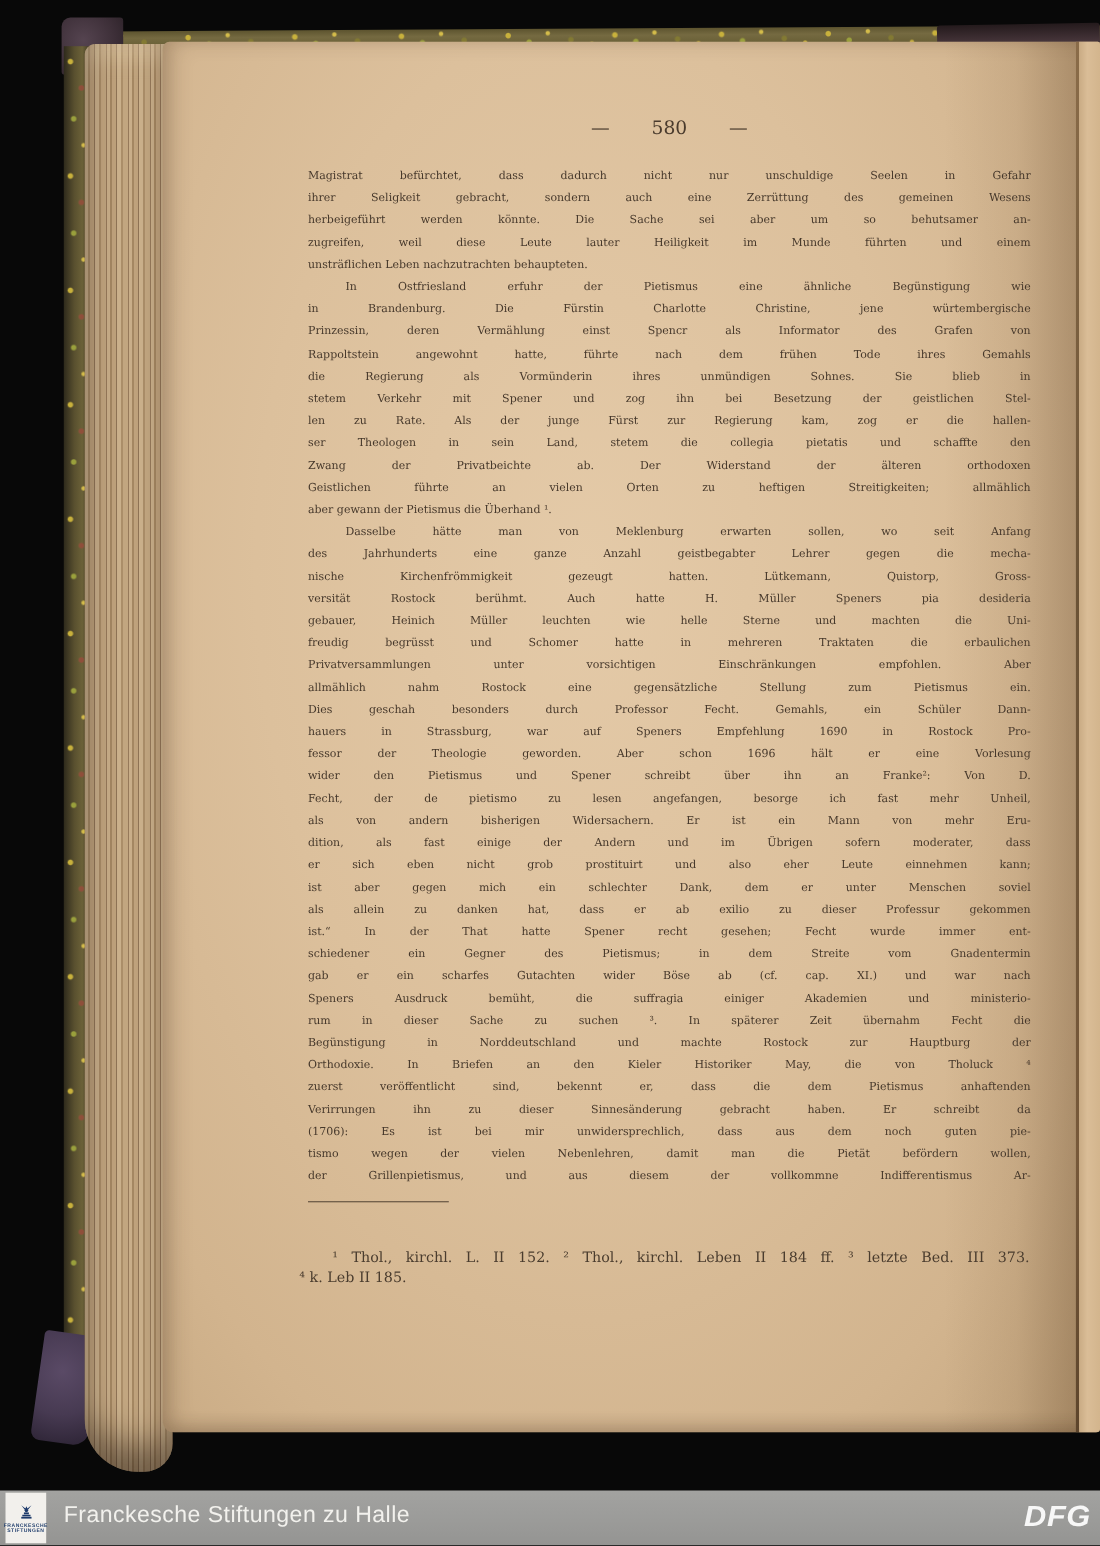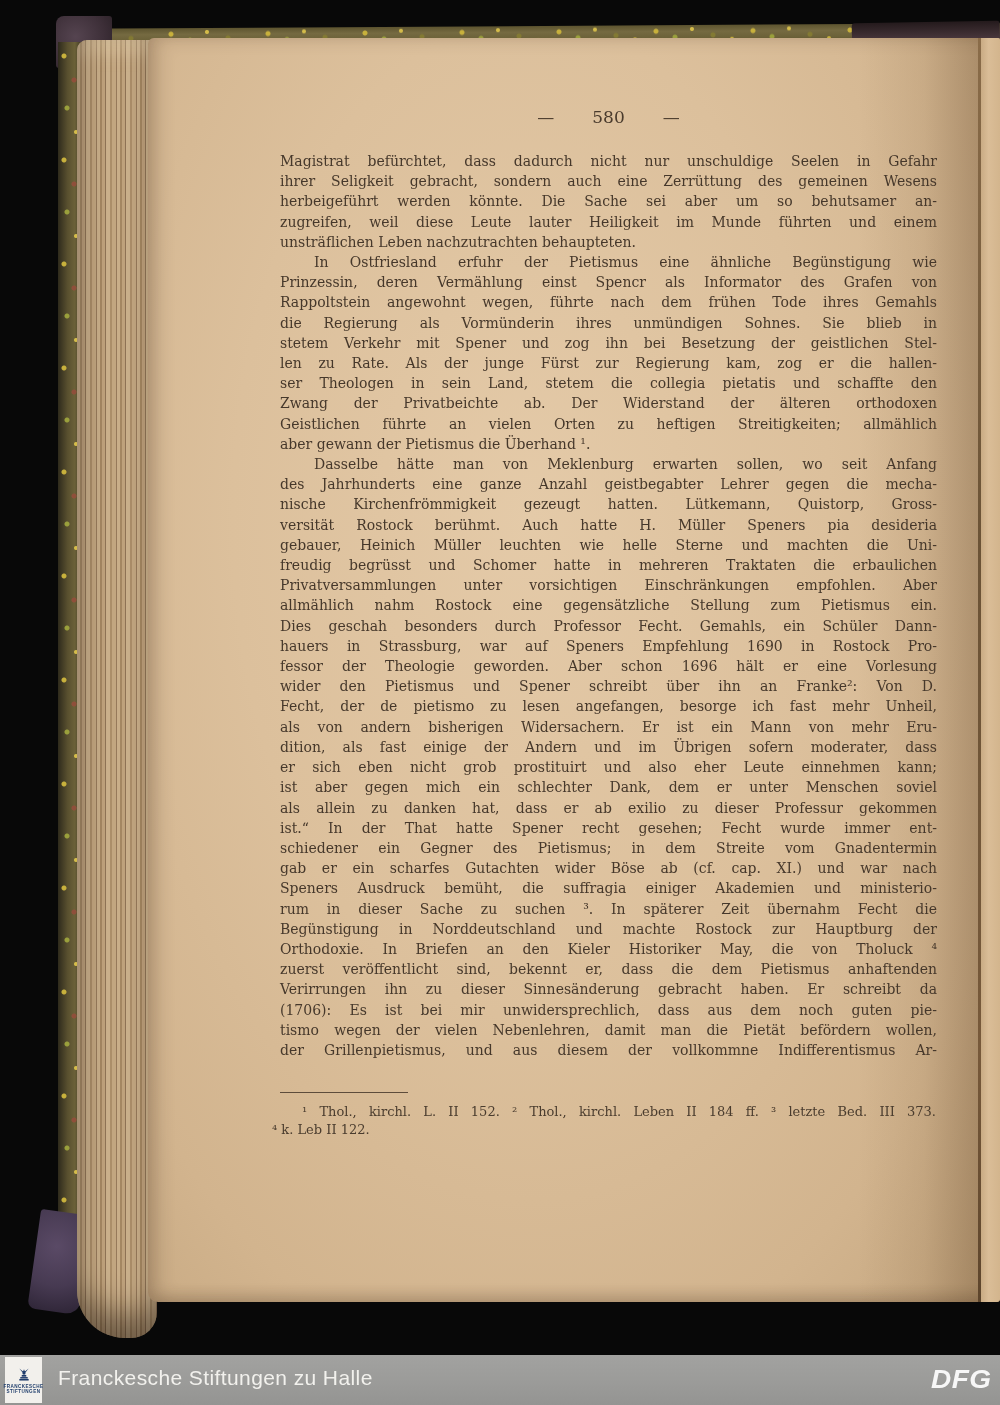--- a/index.html
+++ b/index.html
@@ -87,33 +87,33 @@
   }
 
   
   .page-number-row{
     position:absolute;left:280px;top:107px;width:657px;
     display:flex;justify-content:center;align-items:center;gap:38px;
     color:#4a3b2d;font-size:17px;
   }
   .text-block{
     position:absolute;left:280px;top:151px;width:657px;
-    color:#46382b;font-size:14px;line-height:20.2px;
+    color:#46382b;font-size:10px;line-height:20.2px;
   }
   .line{text-align:justify;text-align-last:justify;white-space:normal;}
   .line.lastline{text-align-last:left;}
   .line.indent{text-indent:34px;}
   .footnote-rule{
     position:absolute;left:280px;top:1092px;width:128px;height:1px;background:#5d4c3b;
   }
   .footnotes{
     position:absolute;left:272px;top:1103px;width:664px;
     color:#4a3c2e;font-size:13px;line-height:17.5px;
   }
-  .footnotes .fn1{text-indent:30px;text-align:justify;text-align-last:justify;}
+  .footnotes .fn1{text-indent:30px;text-align:justify;text-align-last:justify;margin-top:32px;}
   .footnotes .fn2{text-align:left;}
 
   
   .footer-bar{
     position:absolute;left:0;top:1355px;width:1000px;height:50px;
     background:linear-gradient(180deg,#a2a2a0 0%,#9b9b99 55%,#949492 100%);
   }
   .logo-box{
     position:absolute;left:5px;top:2px;width:37px;height:46px;
     background:#f2f0ec;display:flex;flex-direction:column;align-items:center;justify-content:center;
@@ -156,22 +156,23 @@
     <span>—</span>
   </div>
 
   <div class="text-block">
       <div class="line">Magistrat befürchtet, dass dadurch nicht nur unschuldige Seelen in Gefahr</div>
       <div class="line">ihrer Seligkeit gebracht, sondern auch eine Zerrüttung des gemeinen Wesens</div>
       <div class="line">herbeigeführt werden könnte.  Die Sache sei aber um so behutsamer an-</div>
       <div class="line">zugreifen, weil diese Leute lauter Heiligkeit im Munde führten und einem</div>
       <div class="line lastline">unsträflichen Leben nachzutrachten behaupteten.</div>
       <div class="line indent">In Ostfriesland erfuhr der Pietismus eine ähnliche Begünstigung wie</div>
+      <div class="line">in Brandenburg.  Die Fürstin Charlotte Christine, jene würtembergische</div>
       <div class="line">Prinzessin, deren Vermählung einst Spencr als Informator des Grafen von</div>
-      <div class="line">Rappoltstein angewohnt wegen, führte nach dem frühen Tode ihres Gemahls</div>
+      <div class="line">Rappoltstein angewohnt hatte, führte nach dem frühen Tode ihres Gemahls</div>
       <div class="line">die Regierung als Vormünderin ihres unmündigen Sohnes.  Sie blieb in</div>
       <div class="line">stetem Verkehr mit Spener und zog ihn bei Besetzung der geistlichen Stel-</div>
       <div class="line">len zu Rate.  Als der junge Fürst zur Regierung kam, zog er die hallen-</div>
       <div class="line">ser Theologen in sein Land, stetem die collegia pietatis und schaffte den</div>
       <div class="line">Zwang der Privatbeichte ab.  Der Widerstand der älteren orthodoxen</div>
       <div class="line">Geistlichen führte an vielen Orten zu heftigen Streitigkeiten; allmählich</div>
       <div class="line lastline">aber gewann der Pietismus die Überhand ¹.</div>
       <div class="line indent">Dasselbe hätte man von Meklenburg erwarten sollen, wo seit Anfang</div>
       <div class="line">des Jahrhunderts eine ganze Anzahl geistbegabter Lehrer gegen die mecha-</div>
       <div class="line">nische Kirchenfrömmigkeit gezeugt hatten.  Lütkemann, Quistorp, Gross-</div>
@@ -200,21 +201,21 @@
       <div class="line">zuerst veröffentlicht sind, bekennt er, dass die dem Pietismus anhaftenden</div>
       <div class="line">Verirrungen ihn zu dieser Sinnesänderung gebracht haben.  Er schreibt da</div>
       <div class="line">(1706): Es ist bei mir unwidersprechlich, dass aus dem noch guten pie-</div>
       <div class="line">tismo wegen der vielen Nebenlehren, damit man die Pietät befördern wollen,</div>
       <div class="line">der Grillenpietismus, und aus diesem der vollkommne Indifferentismus Ar-</div>
     </div>
 
   <div class="footnote-rule"></div>
   <div class="footnotes">
     <div class="fn1">¹ Thol., kirchl. L. II 152.   ² Thol., kirchl. Leben II 184 ff.   ³ letzte Bed. III 373.</div>
-    <div class="fn2">⁴ k. Leb  II 122.</div>
+    <div class="fn2">⁴ k. Leb  II 185.</div>
   </div>
 </div>
 
 <div class="footer-bar">
   <div class="logo-box">
     <svg width="16" height="16" viewBox="0 0 24 24">
       <g fill="#1d3a6b">
         <path d="M12 5 L13.4 8.2 L19 3.6 L14.2 9.6 L12 9.2 L9.8 9.6 L5 3.6 L10.6 8.2 Z"></path>
         <ellipse cx="12" cy="10.6" rx="2.4" ry="2.6"></ellipse>
         <rect x="8.6" y="13.4" width="6.8" height="2.6"></rect>

